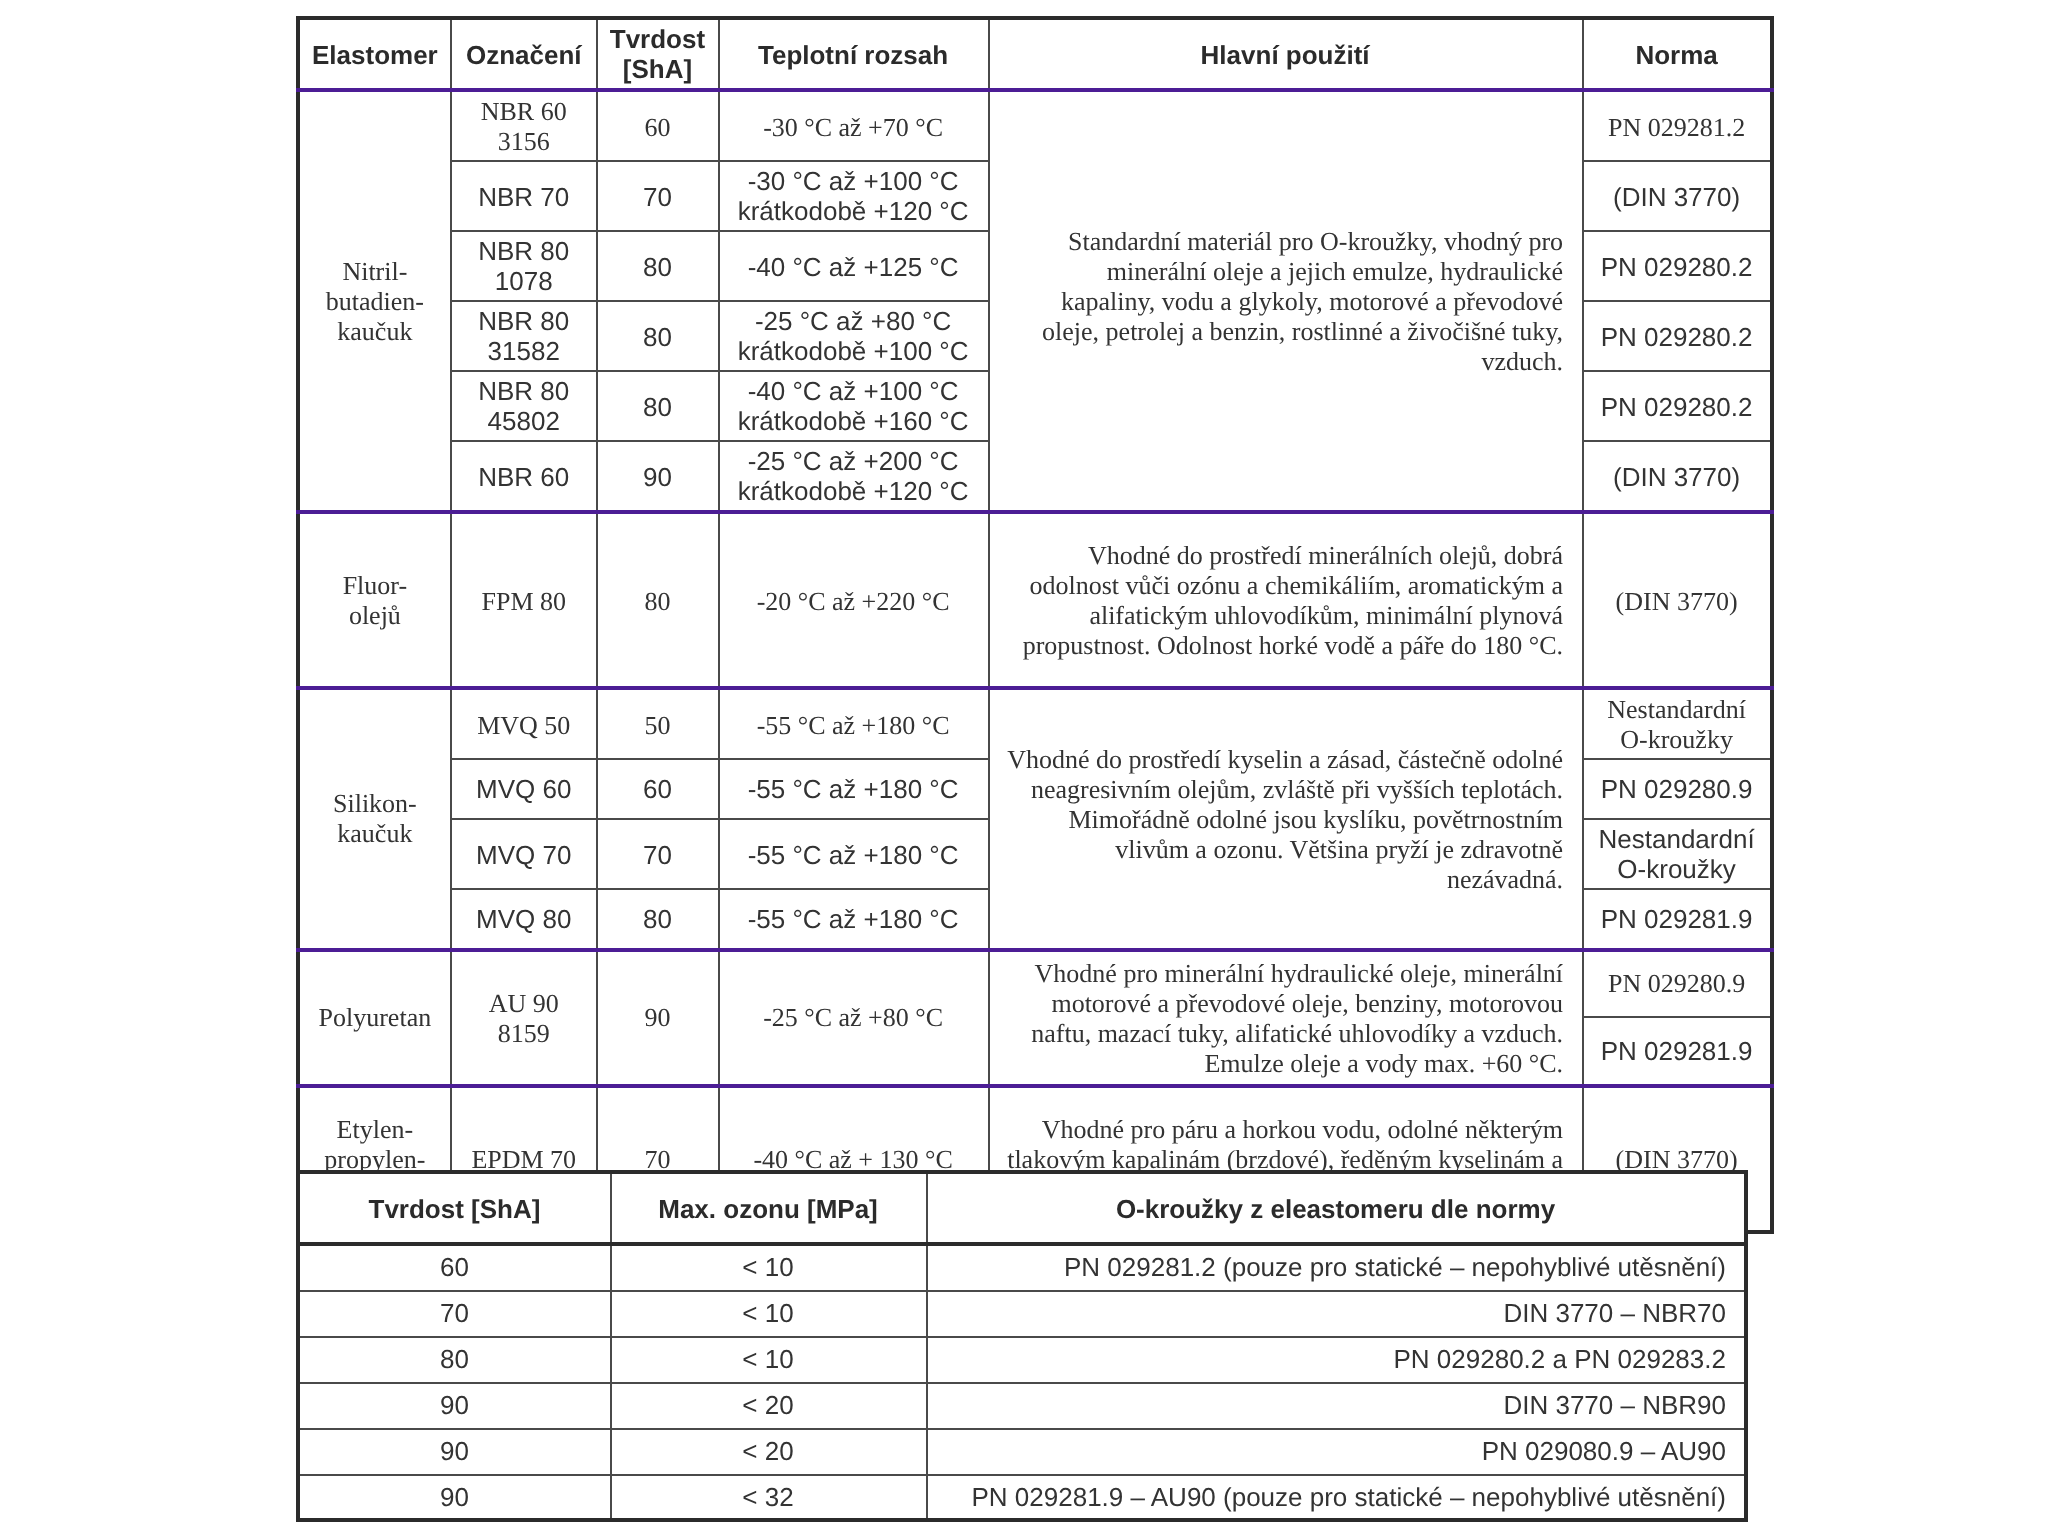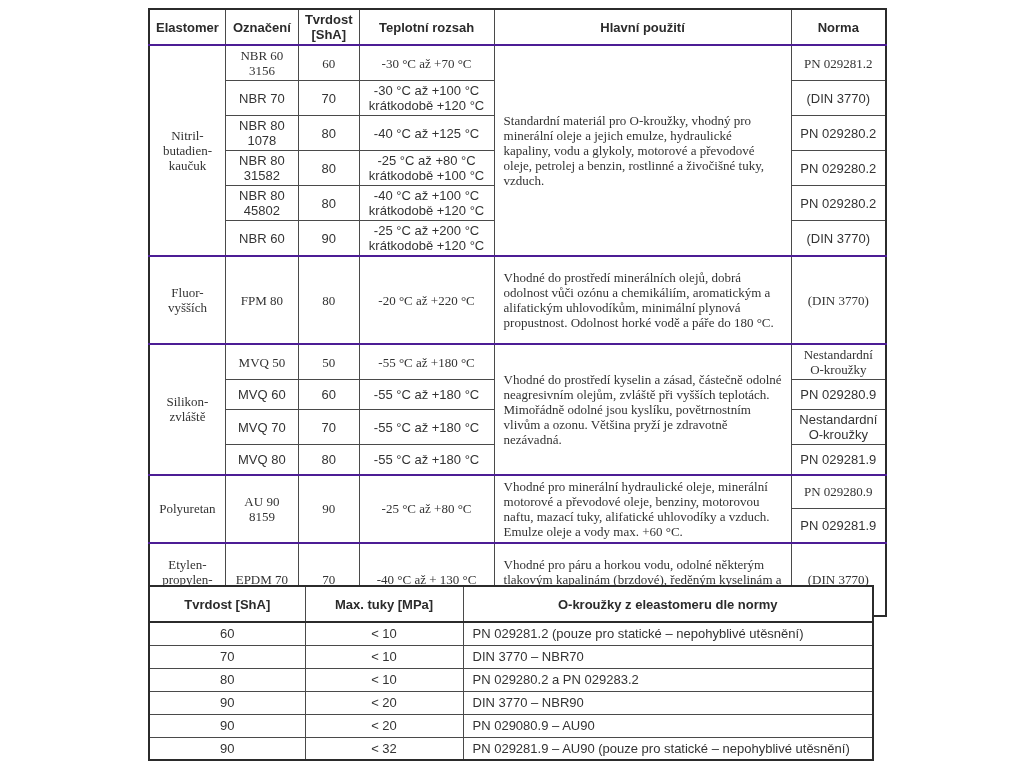--- a/index.html
+++ b/index.html
@@ -34,21 +34,21 @@
     padding: 2px 6px;
     text-align: center;
     vertical-align: middle;
     white-space: pre-line;
     overflow: hidden;
   }
   th {
     font-weight: bold;
     color: #2b2b2b;
   }
-  td.left, th.left-head { text-align: left; padding-left: 9px; padding-right: 9px; }
+  td.left, th.left-head { text-align: right; padding-left: 9px; padding-right: 9px; }
   table { border: 2px solid #2b2b2b; }
   thead tr { border-bottom: 2px solid #2b2b2b; }
   tr.section-start td { border-top: 2px solid #4c1d95; font-family: Liberation Serif, serif; }
   #oring-table td { font-size: 13px; }
 </style>
 </head>
 <body>
 
 <div class="page">
   <table id="elastomer-table">
@@ -103,42 +103,42 @@
           <td>80</td>
           <td>-25 °C až +80 °C
 krátkodobě +100 °C</td>
           <td>PN 029280.2</td>
         </tr>
         <tr style="height: 32px;">
           <td>NBR 80
 45802</td>
           <td>80</td>
           <td>-40 °C až +100 °C
-krátkodobě +120 °C</td>
+krátkodobě +160 °C</td>
           <td>PN 029280.2</td>
         </tr>
         <tr style="height: 28px;">
           <td>NBR 60</td>
           <td>90</td>
           <td>-25 °C až +200 °C
 krátkodobě +120 °C</td>
           <td>(DIN 3770)</td>
         </tr>
         <tr class="section-start" style="height: 88px;">
           <td>Fluor-
-vyšších</td>
+olejů</td>
           <td>FPM 80</td>
           <td>80</td>
           <td>-20 °C až +220 °C</td>
           <td class="left">Vhodné do prostředí minerálních olejů, dobrá odolnost vůči ozónu a chemikáliím, aromatickým a alifatickým uhlovodíkům, minimální plynová propustnost. Odolnost horké vodě a páře do 180 °C.</td>
           <td>(DIN 3770)</td>
         </tr>
         <tr class="section-start" style="height: 31px;">
           <td rowspan="4">Silikon-
-zvláště</td>
+kaučuk</td>
           <td>MVQ 50</td>
           <td>50</td>
           <td>-55 °C až +180 °C</td>
           <td rowspan="4" class="left">Vhodné do prostředí kyselin a zásad, částečně odolné neagresivním olejům, zvláště při vyšších teplotách. Mimořádně odolné jsou kyslíku, povětrnostním vlivům a ozonu. Většina pryží je zdravotně nezávadná.</td>
           <td>Nestandardní
 O-kroužky</td>
         </tr>
         <tr style="height: 30px;">
           <td>MVQ 60</td>
           <td>60</td>
@@ -185,21 +185,21 @@
 
   <table id="oring-table">
     <colgroup>
         <col style="width: 156px;">
         <col style="width: 158px;">
         <col style="width: 410px;">
       </colgroup>
     <thead>
         <tr style="height: 36px;">
           <th>Tvrdost [ShA]</th>
-          <th>Max. tuky [MPa]</th>
+          <th>Max. ozonu [MPa]</th>
           <th>O-kroužky z eleastomeru dle normy</th>
         </tr>
       </thead>
     <tbody>
         <tr style="height: 23px;">
           <td>60</td>
           <td>&lt; 10</td>
           <td class="left">PN 029281.2 (pouze pro statické – nepohyblivé utěsnění)</td>
         </tr>
         <tr style="height: 23px;">

